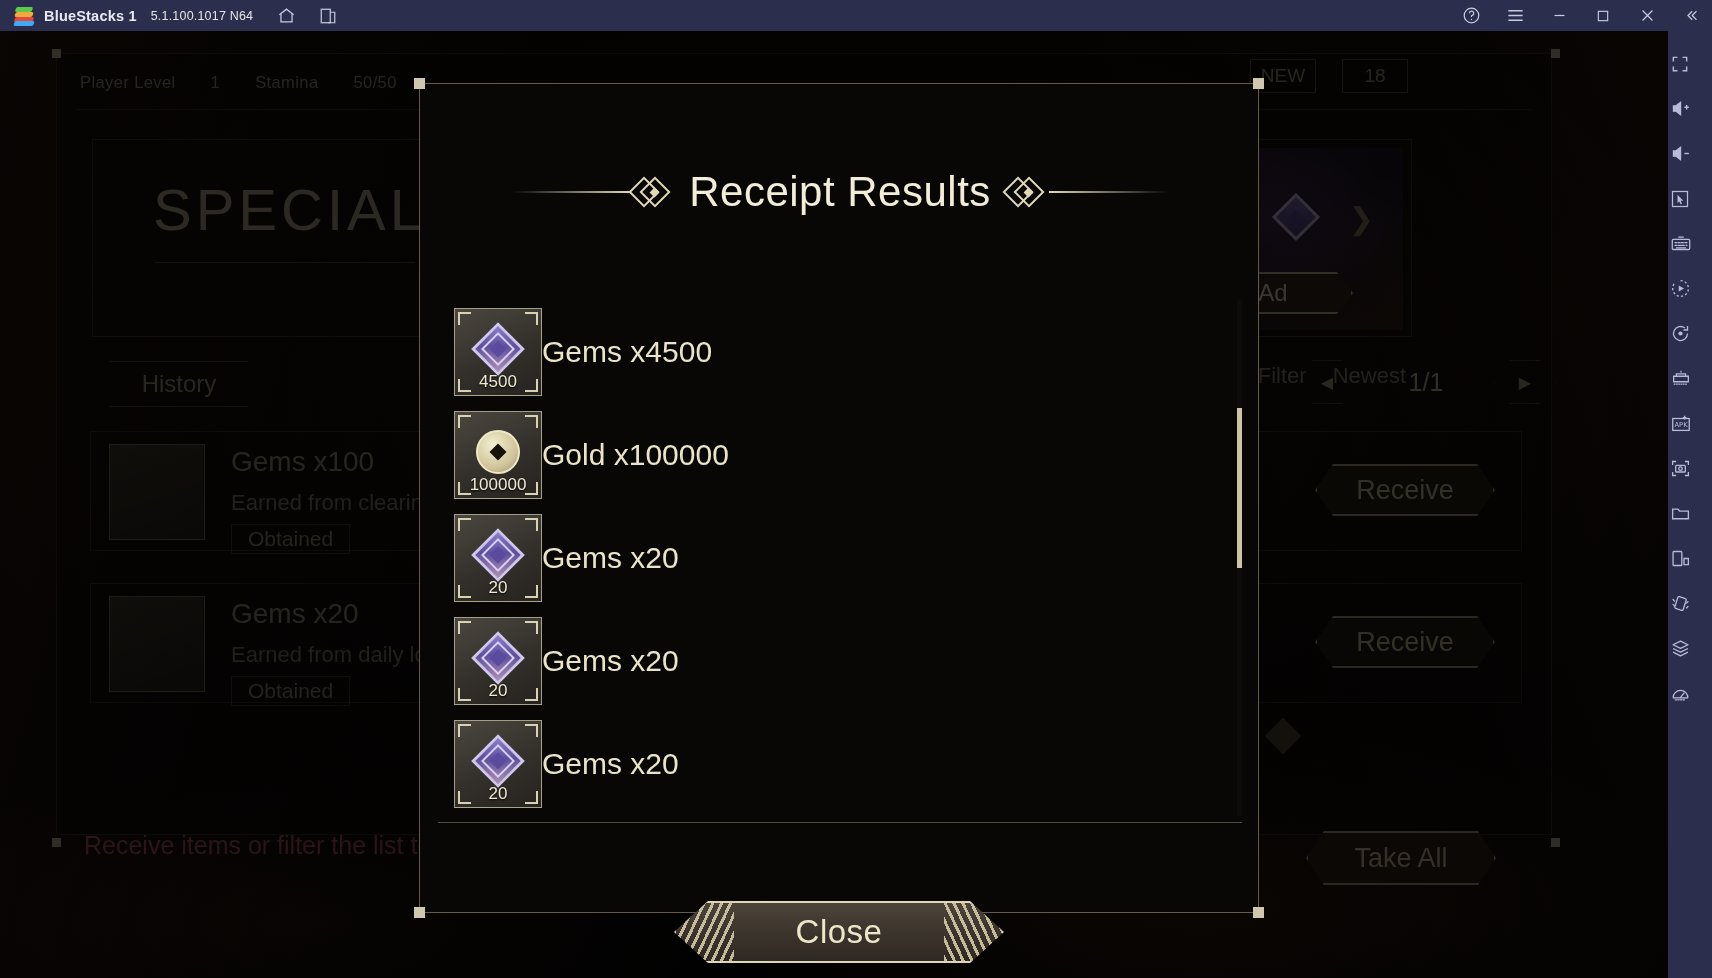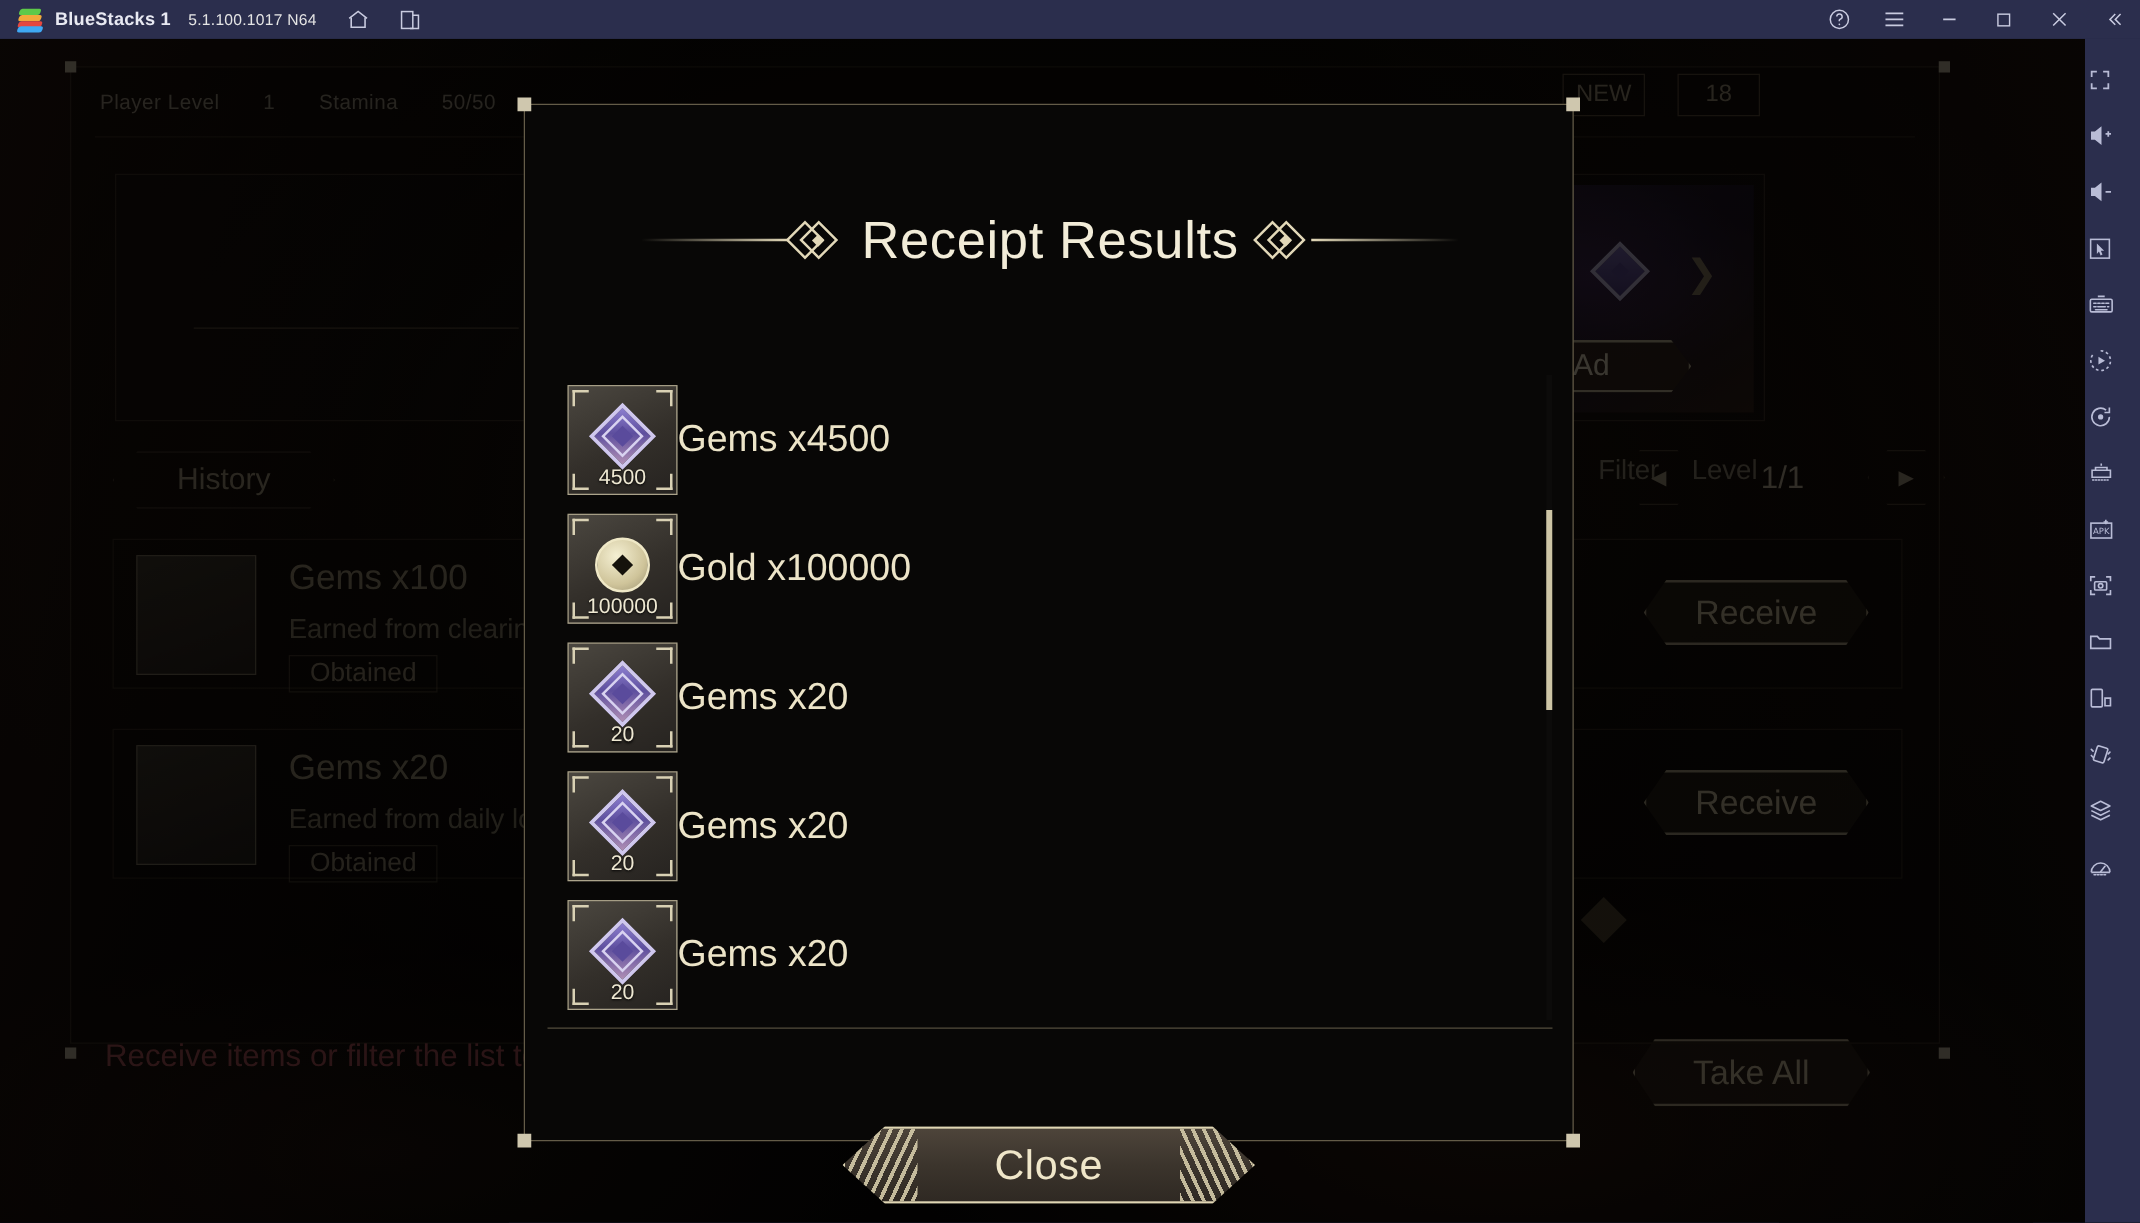--- a/index.html
+++ b/index.html
@@ -326,40 +326,41 @@
         <span>Player Level</span>
         <span>1</span>
         <span>Stamina</span>
         <span>50/50</span>
       </div>
       <div class="badge-new">NEW</div>
       <div class="badge-num">18</div>
       <div class="hdr-line"></div>
 
       <div class="special-card">
+        <div class="special-txt">SPECIAL</div>
         <div class="special-rule"></div>
         <div class="special-dia"></div>
         <div class="ad-thumb">
           <div class="ad-gem" style="left:46px; top:38px;">
               <i></i>
             </div>
           <div class="ad-gem" style="left:126px; top:22px; width:38px;height:38px;">
               <i></i>
             </div>
           <div class="ad-gem" style="left:196px; top:52px; width:34px;height:34px;">
               <i></i>
             </div>
         </div>
         <div class="watch-btn">Watch Video Ad</div>
       </div>
 
       <div class="hist-btn">History</div>
       <div class="filter-row">
         <span>Filter</span>
-        <span>Level</span>
+        <span>Newest</span>
       </div>
       <div class="pager">
         <div class="pg-arrow">◀</div>
         <div class="pg-label">1/1</div>
         <div class="pg-arrow">▶</div>
       </div>
       <div class="right-chevron">❯</div>
 
       <div class="mailrow r1">
         <div class="slot-bg"></div>

